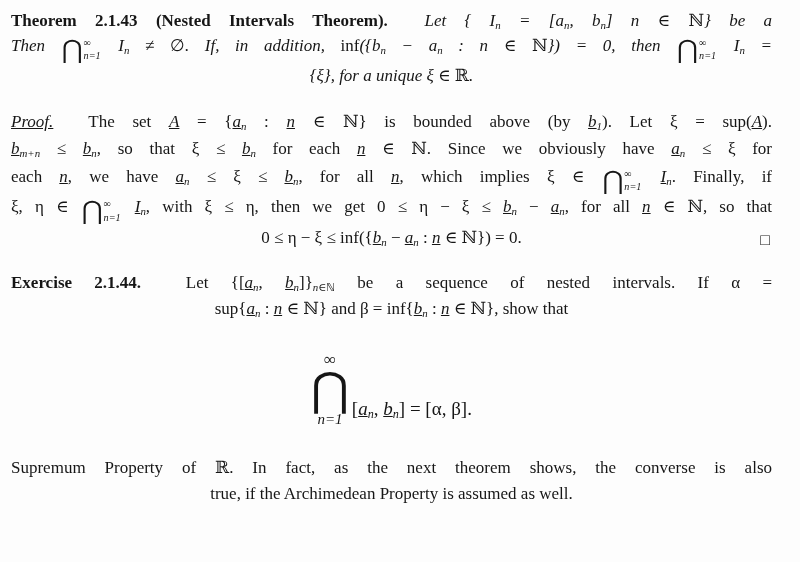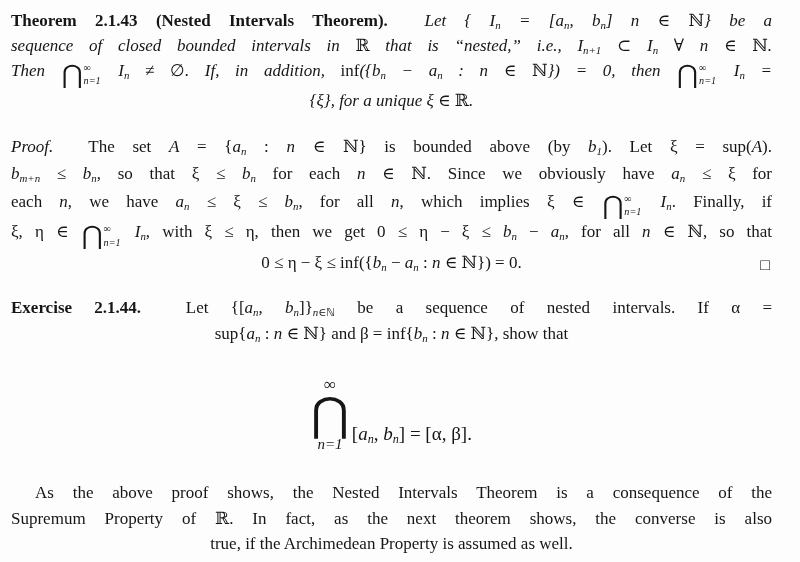--- a/index.html
+++ b/index.html
@@ -35,21 +35,21 @@
   .para-theorem .line { line-height: 25px; }
   .para-proof { margin-top: 20px; }
   .para-proof .line { line-height: 27.5px; }
   .para-exercise { margin-top: 19px; }
   .para-exercise .line { line-height: 25.5px; }
   .para-closing { margin-top: 23px; }
   .para-closing .line { line-height: 25.5px; }
 
   
   .st-b { font-weight: 700; font-style: normal; }
-  .st-i { font-style: italic; }
+  .st-i { font-style: italic; text-decoration: underline; }
   .st-r { font-style: normal; }
 
   sub.msub {
     font-size: 0.64em;
     font-style: italic;
     line-height: 0;
     vertical-align: -0.28em;
   }
 
   
@@ -101,21 +101,20 @@
   .eq-sub { font-size: 15px; line-height: 1.15; font-style: italic; }
   .eq-body { font-size: 19px; margin-top: 40px; }
 </style>
 </head>
 <body style="--bg: #fdfdfd; --fg: #161616;">
 
 <div class="page">
 
   <div class="para para-theorem">
       <div class="line base-i jl"><span class="st-b">Theorem 2.1.43 (Nested Intervals Theorem).</span>&nbsp; Let { I<sub class="msub">n</sub> = [a<sub class="msub">n</sub>, b<sub class="msub">n</sub>] n ∈ <span class="st-r">ℕ</span>} be a</div>
-      <div class="line base-i jl">sequence of closed bounded intervals in <span class="st-r">ℝ</span> that is “nested,” i.e., I<sub class="msub">n+1</sub> ⊂ I<sub class="msub">n</sub> ∀ n ∈ <span class="st-r">ℕ</span>.</div>
       <div class="line base-i jl">Then <span class="nary">
           <span class="nary-op">⋂</span>
           <span class="nary-lims">
             <span class="nary-sup">∞</span>
             <span class="nary-sub">n=1</span>
           </span>
         </span> I<sub class="msub">n</sub> ≠ ∅. If, in addition, <span class="st-r">inf</span>({b<sub class="msub">n</sub> − a<sub class="msub">n</sub> : n ∈ <span class="st-r">ℕ</span>}) = 0, then <span class="nary">
           <span class="nary-op">⋂</span>
           <span class="nary-lims">
             <span class="nary-sup">∞</span>
@@ -153,18 +152,17 @@
   <div class="equation">
     <span class="eq-nary">
       <span class="eq-sup">∞</span>
       <span class="eq-op">⋂</span>
       <span class="eq-sub">n=1</span>
     </span>
     <span class="eq-body">[<span class="st-i">a</span><sub class="msub">n</sub>, <span class="st-i">b</span><sub class="msub">n</sub>] = [α, β].</span>
   </div>
 
   <div class="para para-closing">
-      <div class="line jl indent">As the above proof shows, the Nested Intervals Theorem is a consequence of the</div>
       <div class="line jl">Supremum Property of ℝ. In fact, as the next theorem shows, the converse is also</div>
       <div class="line last">true, if the Archimedean Property is assumed as well.</div>
     </div>
 
 </div>
 
 </body></html>

